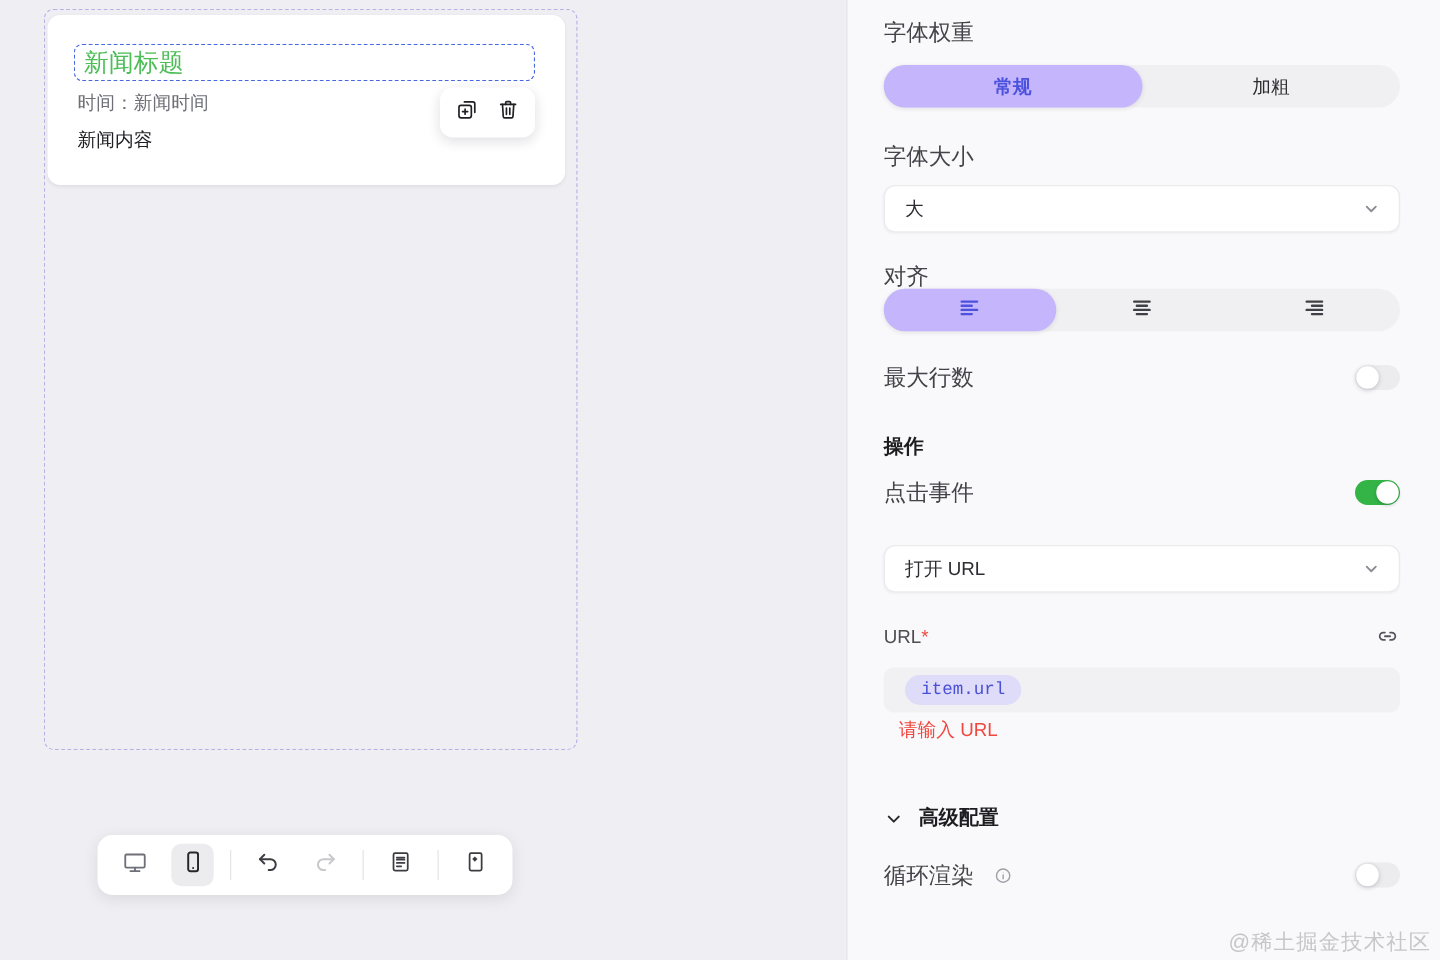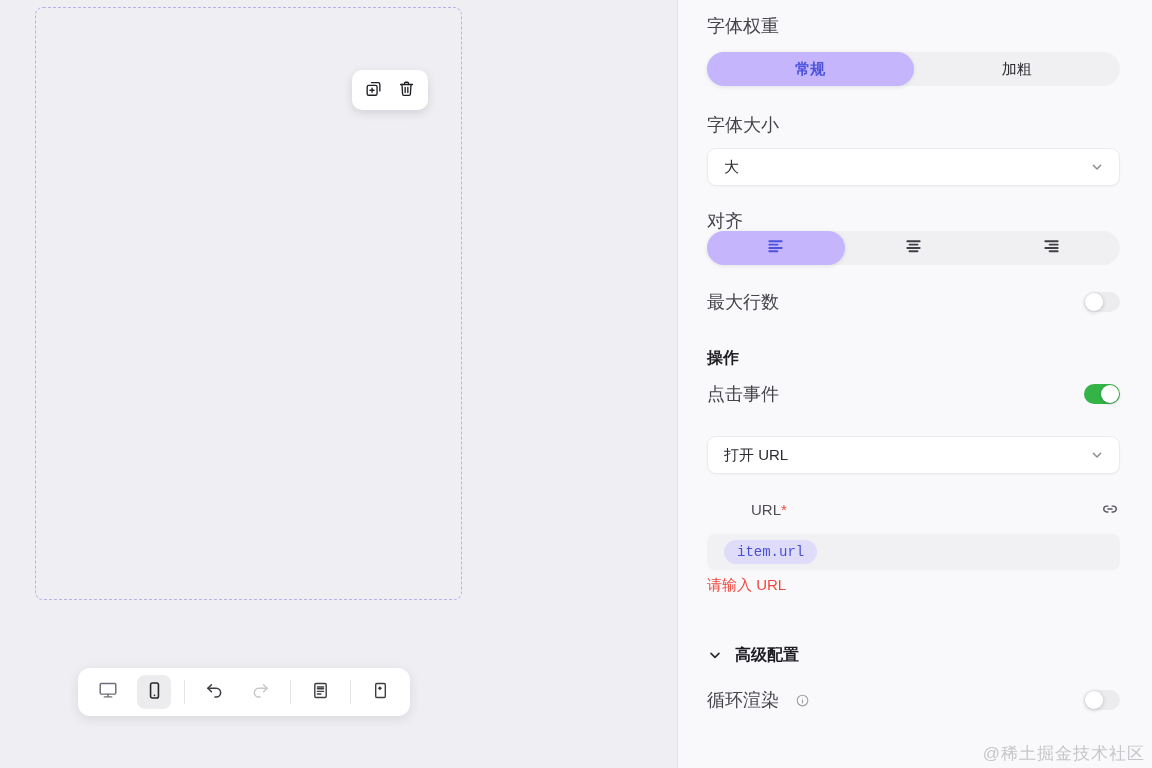--- a/index.html
+++ b/index.html
@@ -48,21 +48,21 @@
   
   .panel {
     position:relative; width:475px; height:768px; flex:none;
     background:#f9f9fb; border-left:1px solid #e3e3e7;
     padding:16px 32px 0 29px;
   }
   .lbl { font-size:18px; color:#43434a; height:20px; line-height:20px; }
   .mb16{margin-bottom:16px;} .mb29{margin-bottom:29px;} .mb13{margin-bottom:13px;}
   .mb25{margin-bottom:25px;} .mb17{} .mb26{margin-bottom:26px;}
   .mb34{margin-bottom:34px;} .mb14{margin-bottom:14px;} .mb31{margin-bottom:31px;}
-  .mb24{margin-bottom:24px;} .mb5{margin-bottom:5px;} .mb48{margin-bottom:48px;}
+  .mb24{margin-bottom:24px;} .mb5{margin-bottom:5px;} .mb48{margin-bottom:48px;margin-left:12px;}
   .mb22{margin-bottom:22px;}
 
   .seg {
     height:34px; background:#f0f0f3; border-radius:17px; display:flex; align-items:center;
   }
   .seg-item {
     flex:1; height:34px; display:flex; align-items:center; justify-content:center;
     font-size:15px; color:#2b2b31; cursor:pointer; border-radius:17px;
   }
   .seg-item.selected {
@@ -86,21 +86,21 @@
   .toggle { position:relative; width:36px; height:20px; border-radius:10px; cursor:pointer; flex:none; }
   .toggle .knob {
     position:absolute; top:1px; width:18px; height:18px; border-radius:50%;
     background:#fff; box-shadow:0 1px 3px rgba(20,20,40,.25);
   }
   .toggle.off { background:#ececef; }
   .toggle.off .knob { left:1px; box-shadow:0 1px 4px rgba(20,20,40,.22); }
   .toggle.on { background:#34b446; }
   .toggle.on .knob { right:1px; }
 
-  .url-label { display:flex; align-items:center; gap:0; font-size:15px; color:#4c4c53;margin-left:44px; }
+  .url-label { display:flex; align-items:center; gap:0; font-size:15px; color:#4c4c53; }
   .req { color:#f0483f; font-size:15px; }
   .link-icon { color:#55555c; display:flex; cursor:pointer; }
 
   .input-area {
     height:36px; background:#f1f1f4; border-radius:8px;
     display:flex; align-items:center; padding:0 10px; cursor:text;
   }
   .tag {
     background:#dedcf8; color:#4a4fd6; font-size:14px; border-radius:12px;
     height:24px; line-height:24px; padding:0 13px; margin-left:7px;font-family:Liberation Mono, monospace;
@@ -118,20 +118,27 @@
     position:absolute; right:7px; bottom:3px; font-size:17px; color:#c6c6ca;
     letter-spacing:1px; pointer-events:none;
   }
 </style>
 </head>
 <body>
 
 <div class="canvas">
   <div class="frame"></div>
 
+  <div class="card">
+    <div class="title-box">
+      <span class="card-title">新闻标题</span>
+    </div>
+    <div class="card-time">时间：新闻时间</div>
+    <div class="card-content">新闻内容</div>
+  </div>
 
   <div class="float-actions">
     <span class="ibtn">
       <span>
         <svg width="19" height="19" viewBox="0 0 24 24" fill="none" stroke="currentColor" stroke-width="1.7" stroke-linecap="round" stroke-linejoin="round">
           <path d="M9.5 4.5H18a2 2 0 0 1 2 2V15"></path>
           <rect x="4" y="8" width="12.5" height="12.5" rx="2"></rect>
           <path d="M7.6 14.2h5.2M10.2 11.6v5.2"></path>
         </svg>
       </span>

